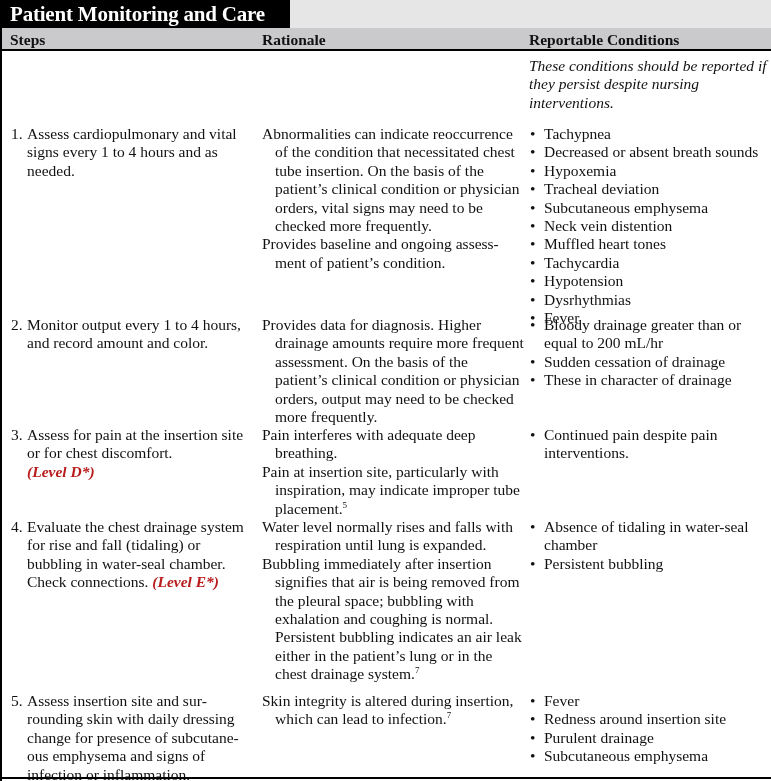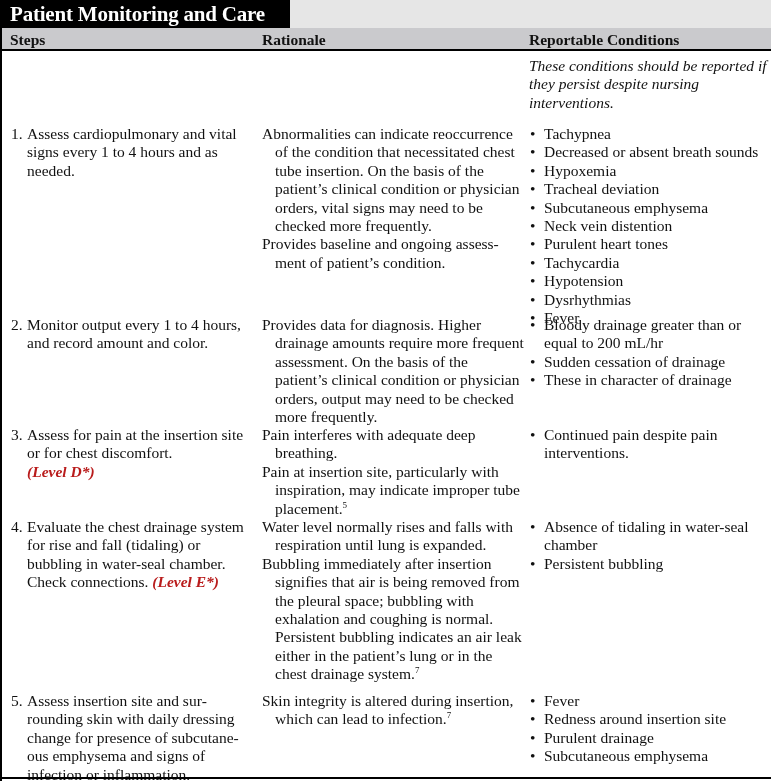--- a/index.html
+++ b/index.html
@@ -61,21 +61,21 @@
             <p>Provides baseline and ongoing assess­ment of patient’s condition.</p>
           </div>
           <div class="rep">
             <ul>
               <li><span class="bullet">•</span><span>Tachypnea</span></li>
               <li><span class="bullet">•</span><span>Decreased or absent breath sounds</span></li>
               <li><span class="bullet">•</span><span>Hypoxemia</span></li>
               <li><span class="bullet">•</span><span>Tracheal deviation</span></li>
               <li><span class="bullet">•</span><span>Subcutaneous emphysema</span></li>
               <li><span class="bullet">•</span><span>Neck vein distention</span></li>
-              <li><span class="bullet">•</span><span>Purulent heart tones</span></li>
+              <li><span class="bullet">•</span><span>Muffled heart tones</span></li>
               <li><span class="bullet">•</span><span>Tachycardia</span></li>
               <li><span class="bullet">•</span><span>Hypotension</span></li>
               <li><span class="bullet">•</span><span>Dysrhythmias</span></li>
               <li><span class="bullet">•</span><span>Fever</span></li>
             </ul>
           </div>
         </div>
         <div class="row" style="top: 265px;">
           <div class="step">
             <span class="num">2.</span>

